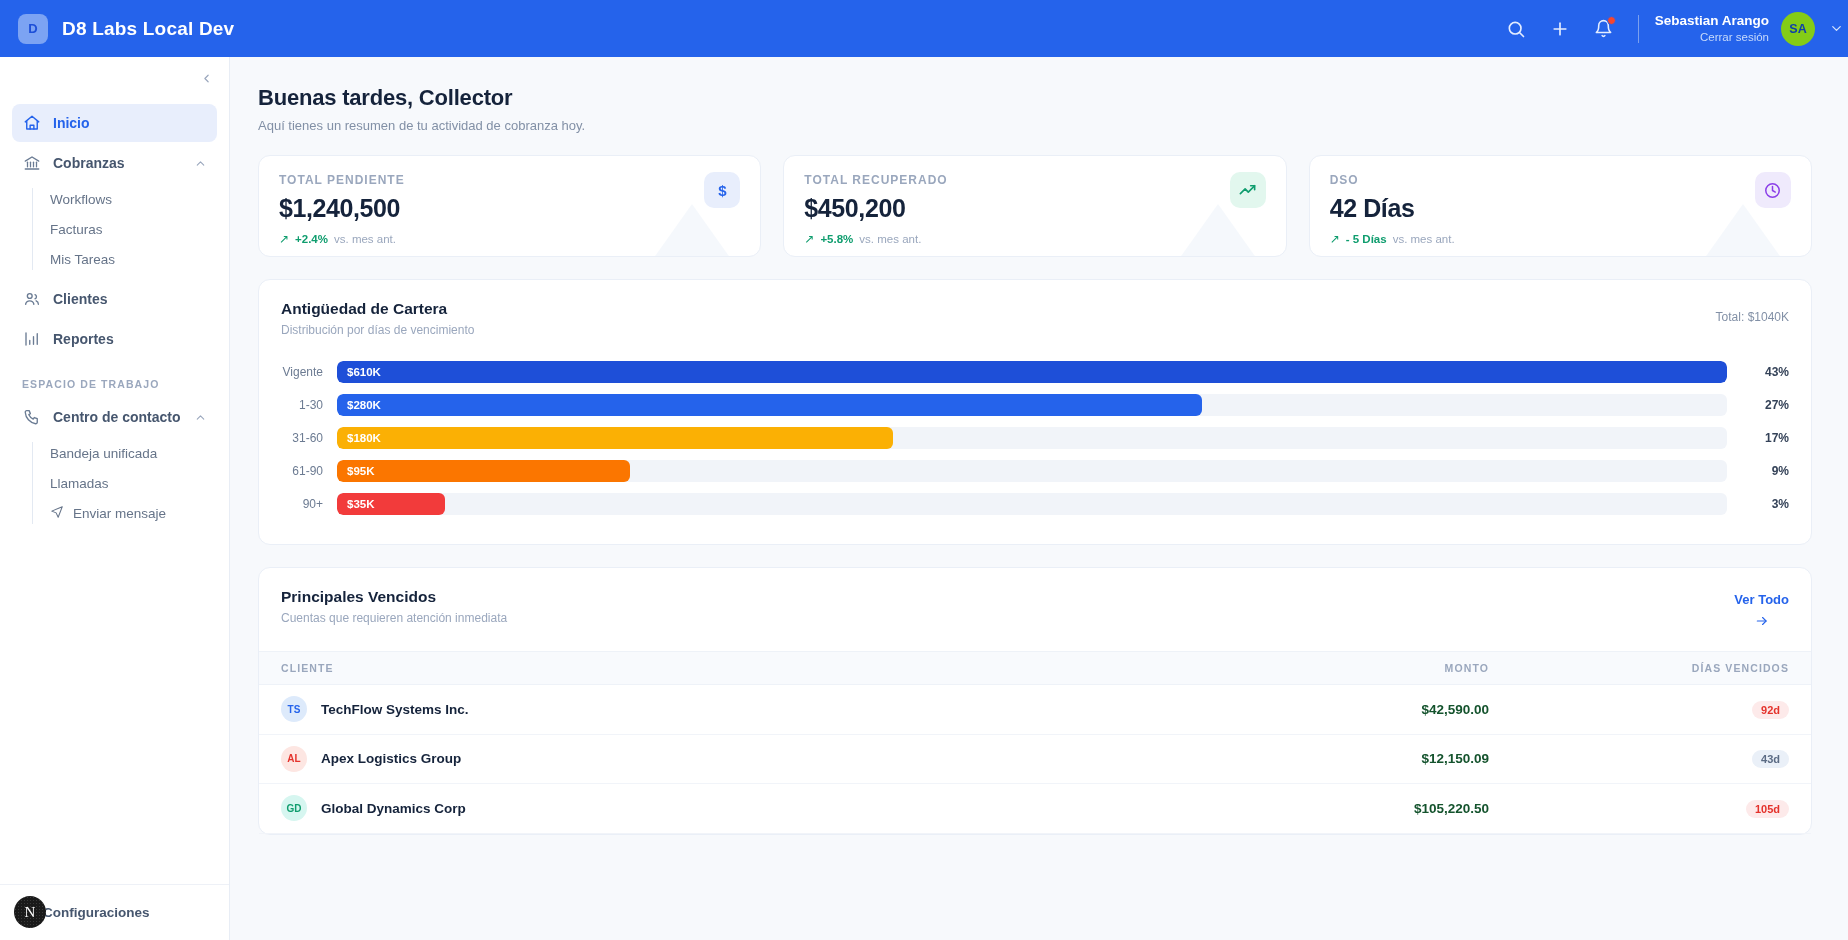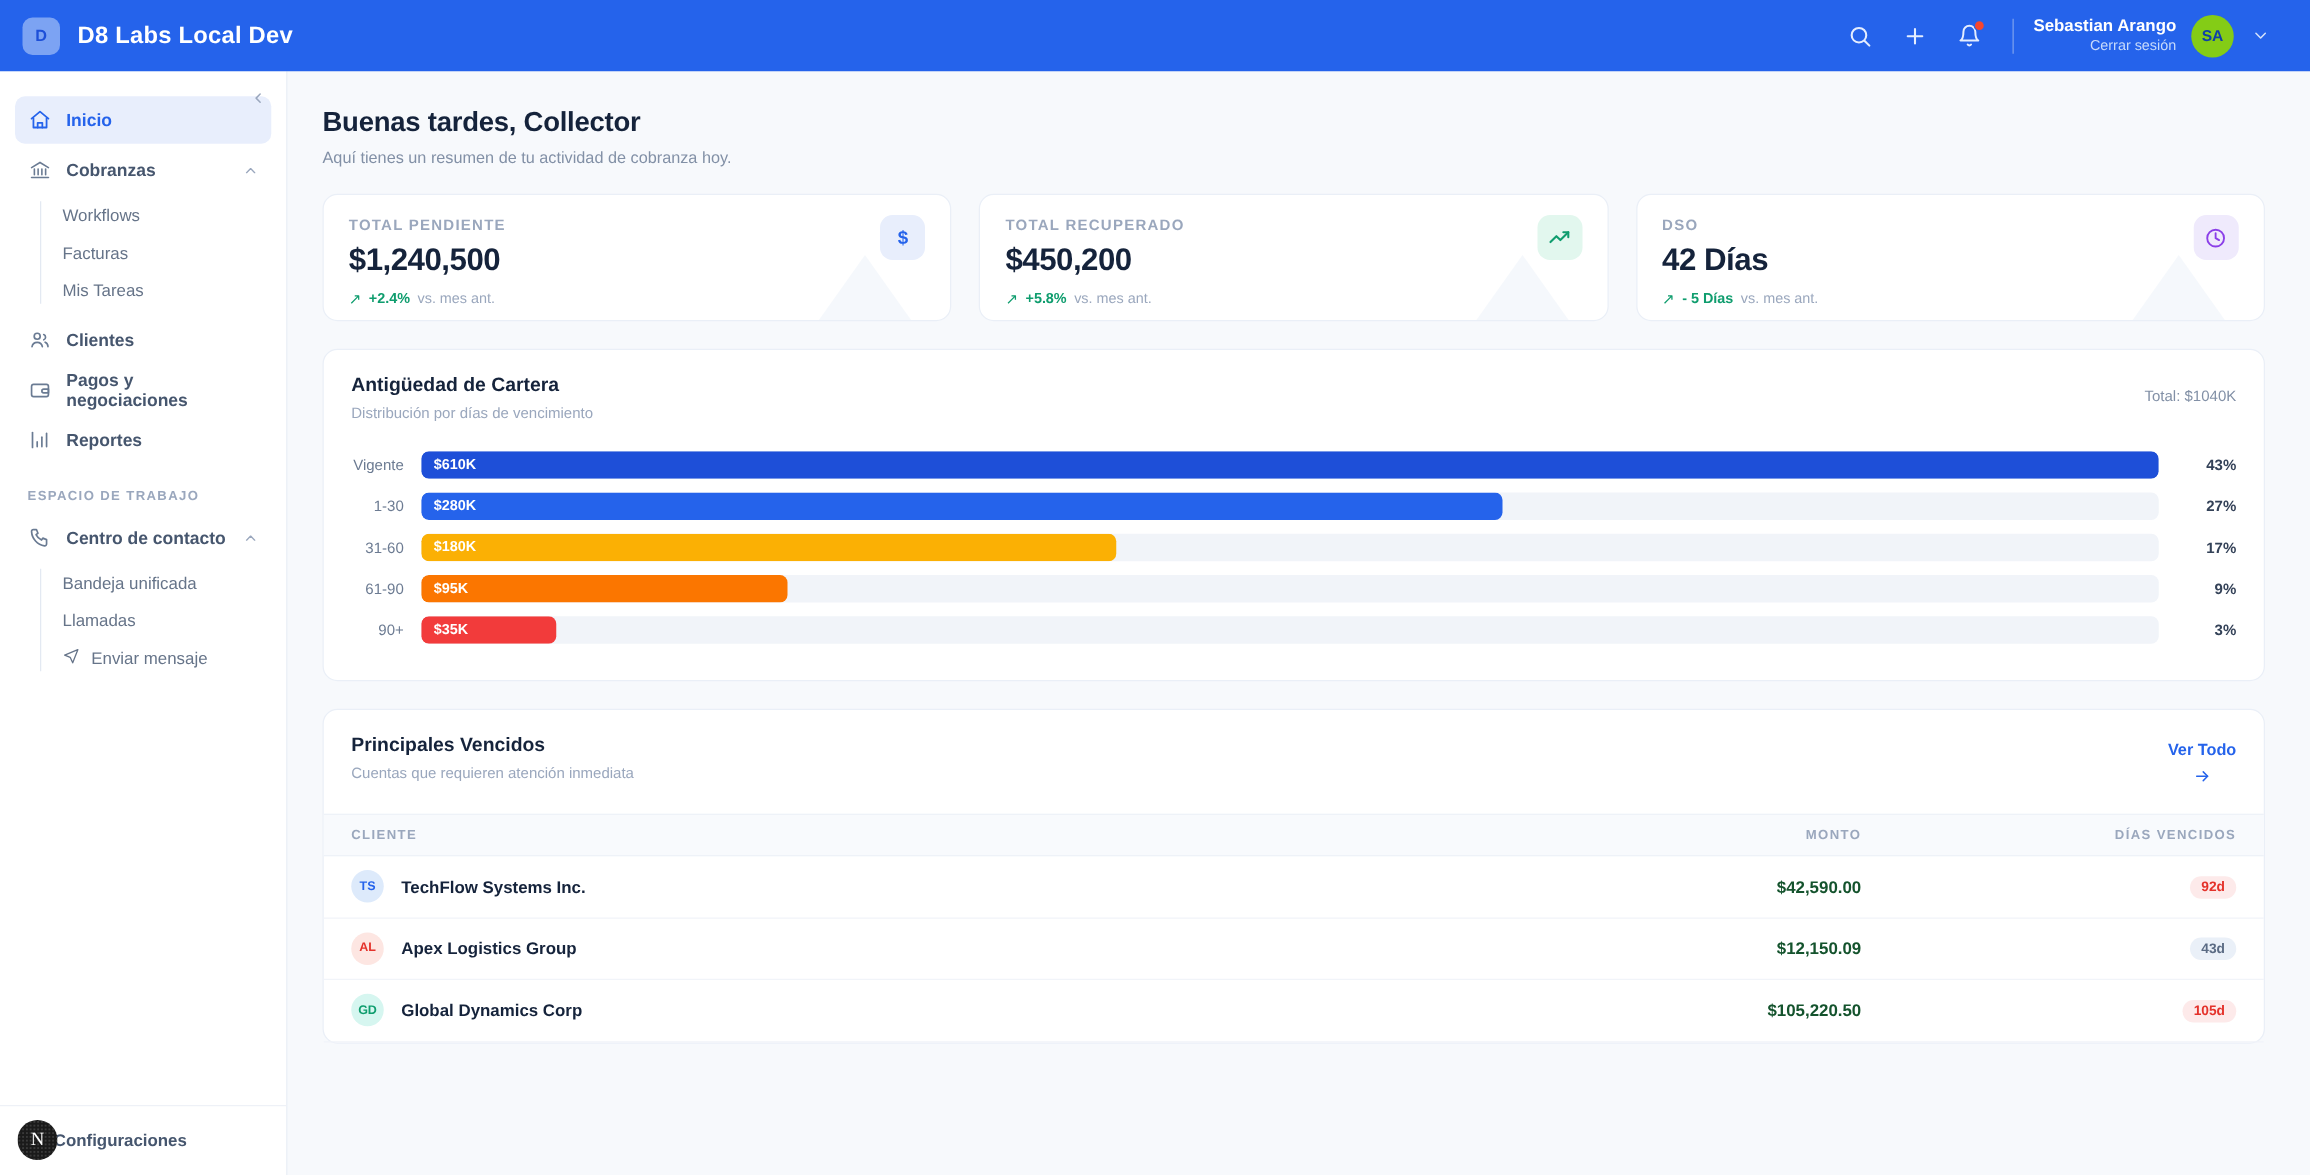--- a/index.html
+++ b/index.html
@@ -24,21 +24,21 @@
   .brand-badge {
     width: 30px; height: 30px; border-radius: 8px;
     background: #7ca3f3; color: #1d4fd8;
     display: flex; align-items: center; justify-content: center;
     font-size: 13px; font-weight: bold;
   }
   .brand-title { color: #fff; font-size: 19px; font-weight: bold; letter-spacing: .2px; }
 
   .topbar-right {
     margin-left: auto; display: flex; align-items: center;
-    gap: 0; padding-right: 32px; height: 100%;
+    gap: 0; padding-right: 4px; height: 100%;
   }
   .tb-icon {
     width: 44px; height: 44px; display: flex; align-items: center; justify-content: center;
     position: relative; cursor: pointer;
   }
   .tb-icon svg { stroke: #e4edff; }
   .notif-dot {
     position: absolute; top: 9px; right: 10px;
     width: 9px; height: 9px; border-radius: 50%;
     background: #f6462e; border: 1px solid #2563eb;
@@ -61,21 +61,21 @@
     width: 230px; height: 883px;
     background: #fff;
     border-right: 1px solid #e8edf5;
     z-index: 30;
   }
   .collapse-btn {
     position: absolute; top: 10px; right: 12px;
     width: 22px; height: 22px; display: flex; align-items: center; justify-content: center;
     cursor: pointer; color: #9aa7bd;
   }
-  .nav { padding: 20px 12px 0 12px; }
+  .nav { padding: 47px 12px 0 12px; }
   .nav-item {
     display: flex; align-items: center; gap: 12px;
     height: 38px; padding: 0 10px; border-radius: 8px;
     font-size: 14px; color: #46566e; cursor: pointer;
     margin-bottom: 2px; font-weight: bold;
   }
   .nav-item .nav-ico { width: 19px; height: 19px; display:flex; align-items:center; justify-content:center; flex: 0 0 19px; }
   .nav-item.active { background: #e8eefc; color: #2563eb; }
   .nav-item.active .nav-ico svg { stroke: #2563eb; }
   .nav-ico svg { stroke: #6a7b93; }
@@ -307,29 +307,20 @@
         <svg width="18" height="18" viewBox="0 0 24 24" fill="none" stroke-width="1.8" stroke-linecap="round" stroke-linejoin="round">
             <circle cx="9" cy="8" r="3.2"></circle>
             <path d="M3.5 19a5.6 5.6 0 0 1 11 0"></path>
             <path d="M16 6.2a3 3 0 0 1 0 5.6"></path>
             <path d="M17.5 14.4A5 5 0 0 1 20.5 19"></path>
           </svg>
       </span>
       <span>Clientes</span>
     </div>
 
-    <div class="nav-item">
-      <span class="nav-ico">
-        <svg width="18" height="18" viewBox="0 0 24 24" fill="none" stroke-width="1.8" stroke-linecap="round" stroke-linejoin="round">
-            <rect x="3" y="6" width="18" height="13" rx="2.2"></rect>
-            <path d="M16 11h5v4h-5a2 2 0 0 1 0-4z"></path>
-          </svg>
-      </span>
-      <span>Pagos y negociaciones</span>
-    </div>
 
     <div class="nav-item">
       <span class="nav-ico">
         <svg width="18" height="18" viewBox="0 0 24 24" fill="none" stroke-width="1.8" stroke-linecap="round">
             <line x1="4" y1="4" x2="4" y2="20"></line>
             <line x1="9" y1="14" x2="9" y2="19"></line>
             <line x1="14" y1="9" x2="14" y2="19"></line>
             <line x1="19" y1="5" x2="19" y2="19"></line>
           </svg>
       </span>

